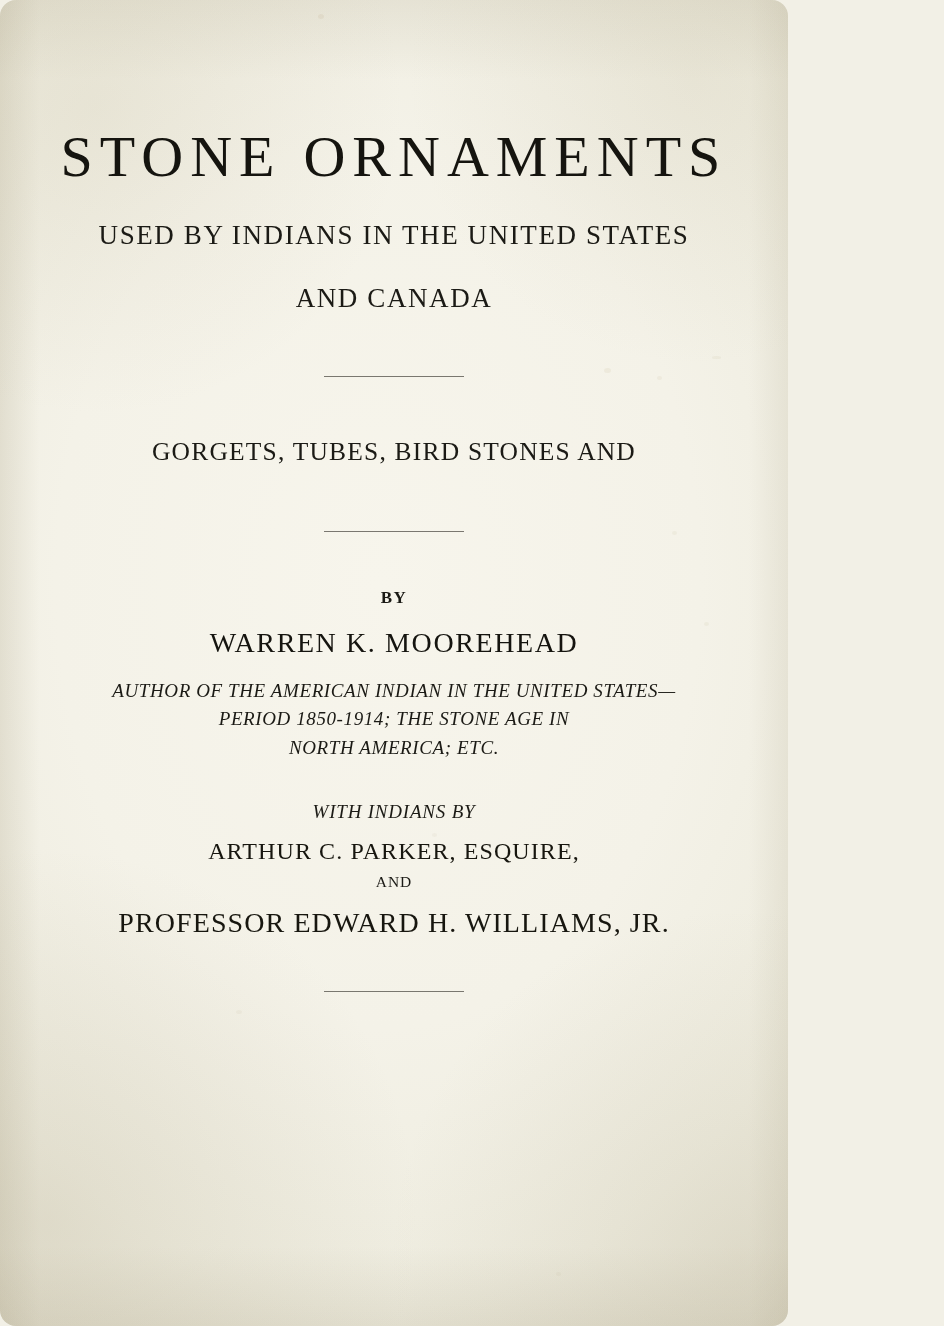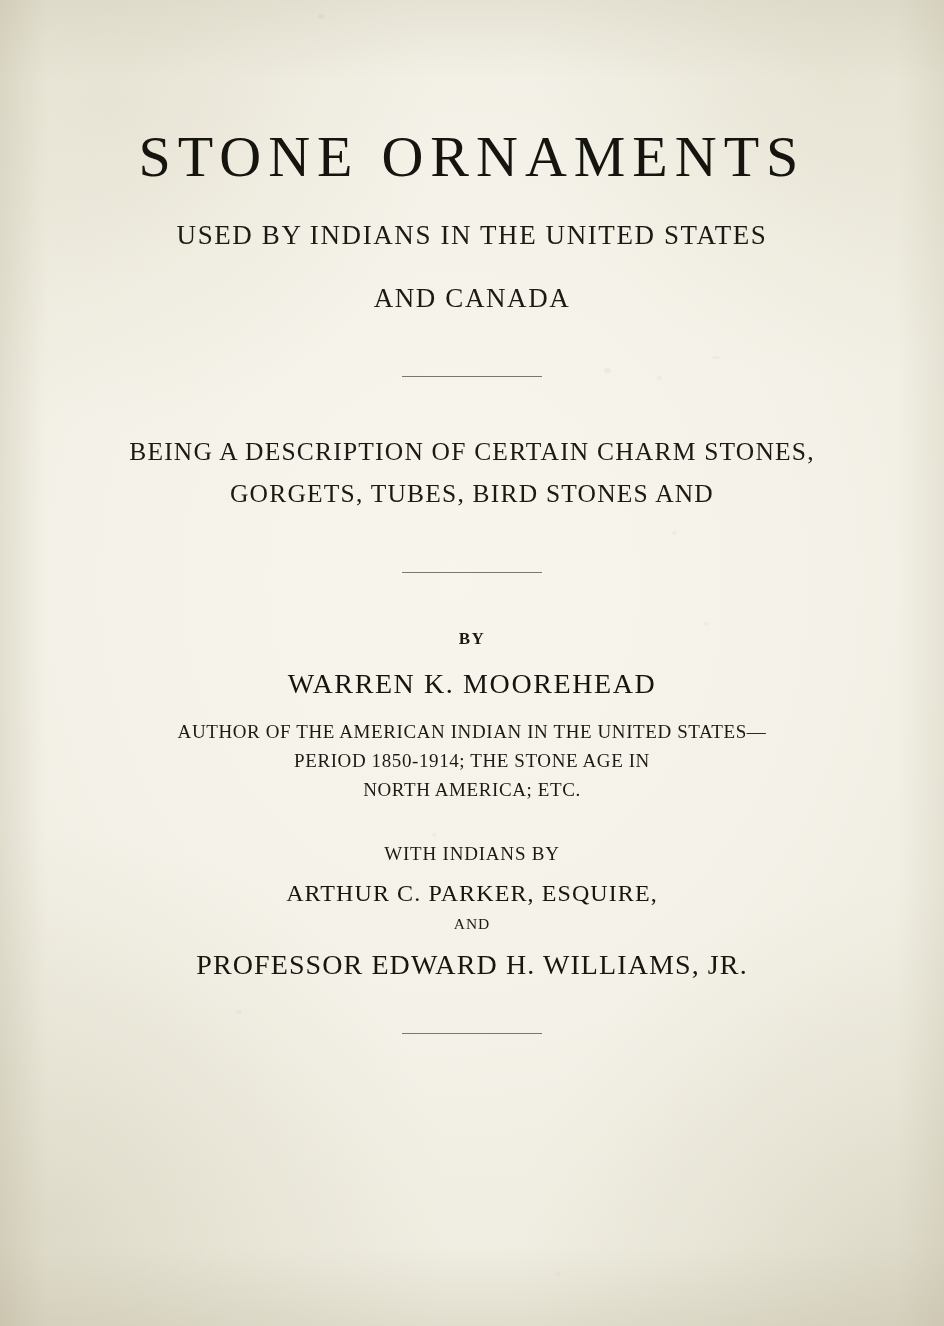--- a/index.html
+++ b/index.html
@@ -11,25 +11,26 @@
     height: 1326px;
     background: #f2f0e6;
     font-family: "Liberation Serif", serif;
     color: #1a1a18;
     overflow: hidden;
   }
 
   
   #page {
     position: relative;
-    width: 944px;
+    width: 788px;
     height: 1326px;
     background:
       radial-gradient(ellipse 85% 70% at 48% 44%, #f7f5ec 0%, #f4f2e8 48%, #eeecdf 78%, #e6e3d4 100%);
     overflow: hidden;
+    border-radius: 16px;
   }
   #page::after {
     content: "";
     position: absolute;
     inset: 0;
     pointer-events: none;
     background:
       radial-gradient(circle at 12% 8%, rgba(190,180,150,0.18) 0%, rgba(190,180,150,0) 22%),
       radial-gradient(circle at 88% 6%, rgba(190,180,150,0.16) 0%, rgba(190,180,150,0) 20%),
       radial-gradient(circle at 6% 92%, rgba(175,165,135,0.22) 0%, rgba(175,165,135,0) 26%),
@@ -170,21 +171,21 @@
   }
   .place {
     margin: 0;
     padding-top: 9px;
     font-size: 16.5px;
     letter-spacing: 0.9px;
     color: #1b1a15;
   }
 
   
-  .sc { font-variant: small-caps; }
+  .sc { font-variant: small-caps; font-style: italic; }
 </style>
 </head>
 <body>
 
 <div id="page">
 
   <div class="speck" style="left:318px;top:14px;width:6px;height:5px;opacity:.5;"></div>
   <div class="speck" style="left:604px;top:368px;width:7px;height:5px;opacity:.45;"></div>
   <div class="speck" style="left:657px;top:376px;width:5px;height:4px;opacity:.4;"></div>
   <div class="speck" style="left:712px;top:356px;width:9px;height:3px;opacity:.35;"></div>
@@ -201,21 +202,20 @@
     </h1>
 
     <div class="subtitle">
       <span>USED BY INDIANS IN THE UNITED STATES</span>
       <span class="line2">AND CANADA</span>
     </div>
 
     <div class="rule rule-1"></div>
 
     <div class="description">
-      <span>BEING A DESCRIPTION OF CERTAIN CHARM STONES,</span>
       <span>GORGETS, TUBES, BIRD STONES AND</span>
     </div>
 
     <div class="rule rule-2"></div>
 
     <p class="by-label">BY</p>
 
     <p class="author">WARREN K. MOOREHEAD</p>
 
     <div class="author-credits sc">

